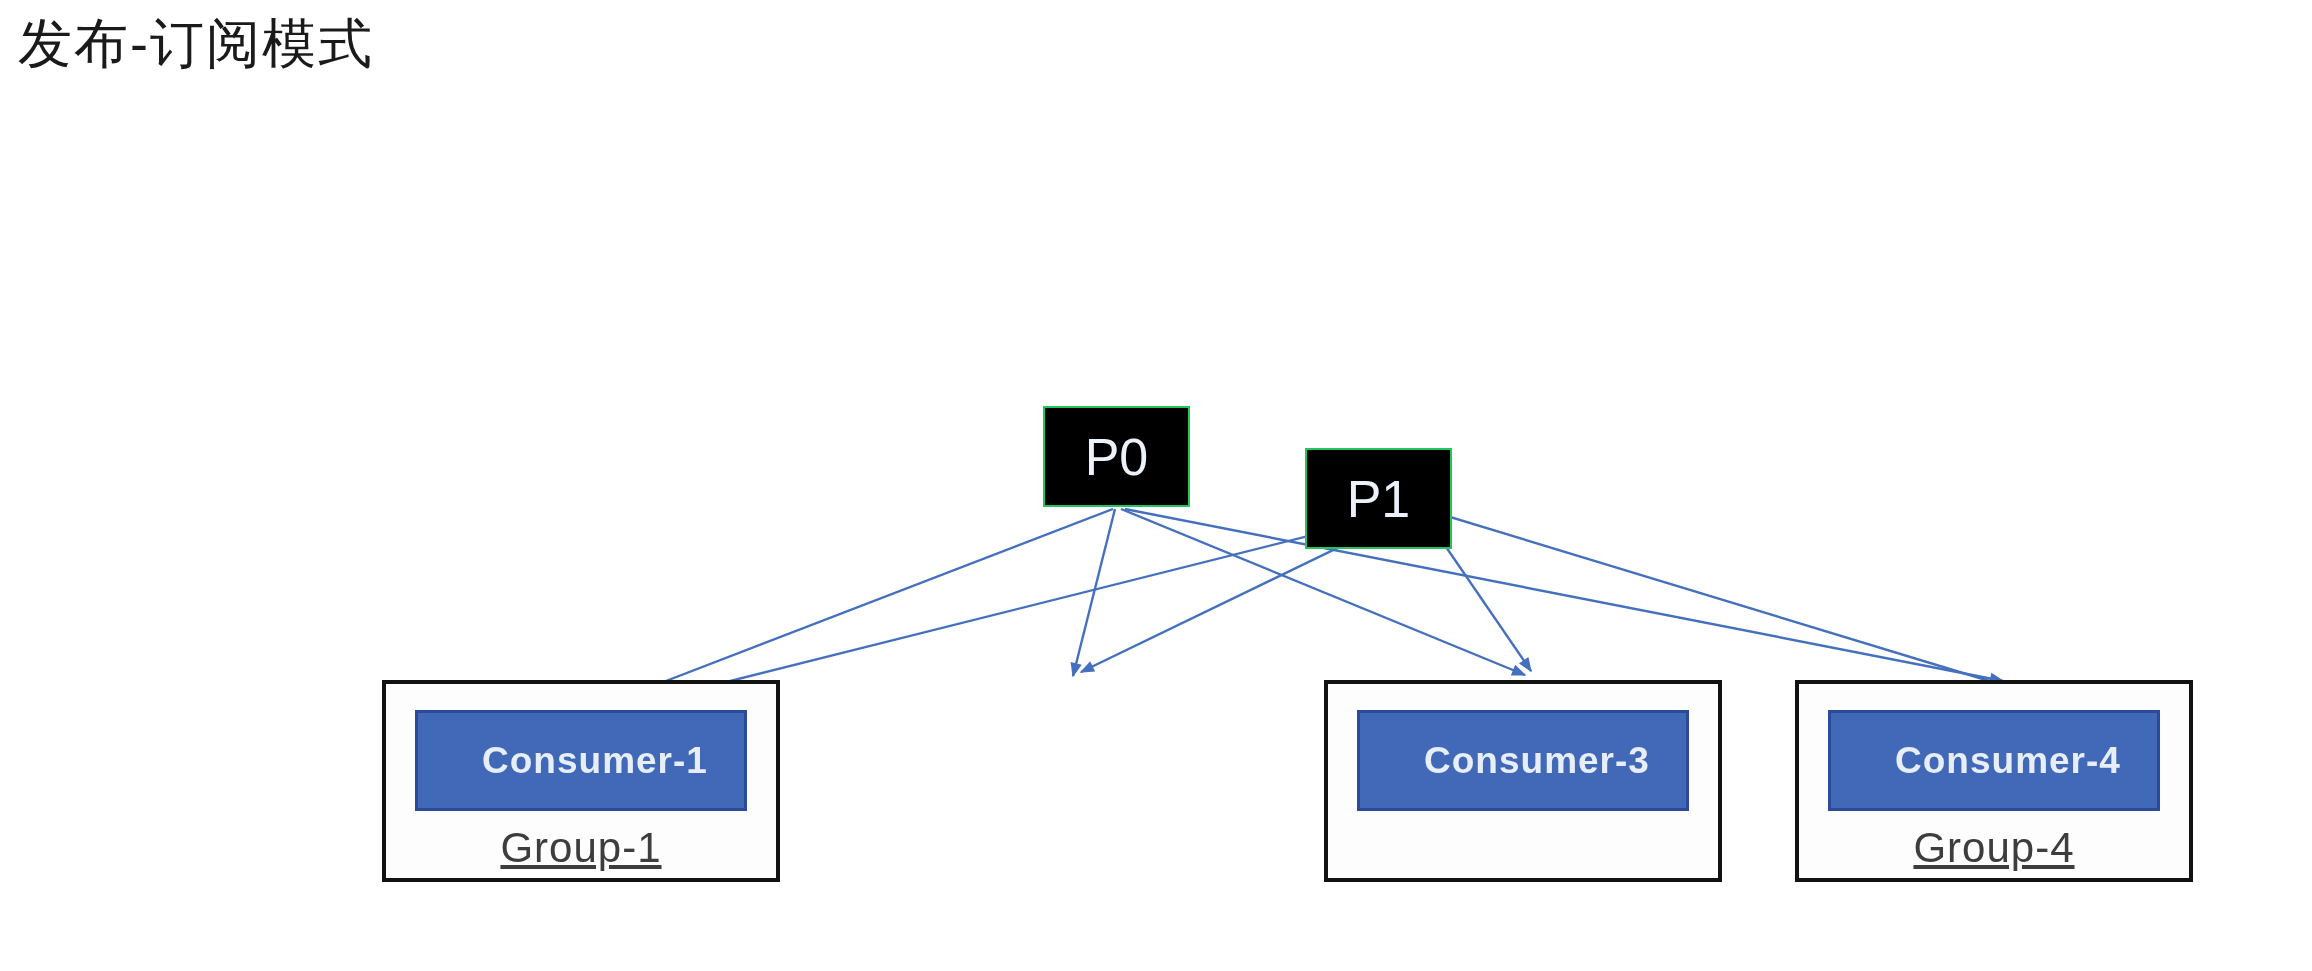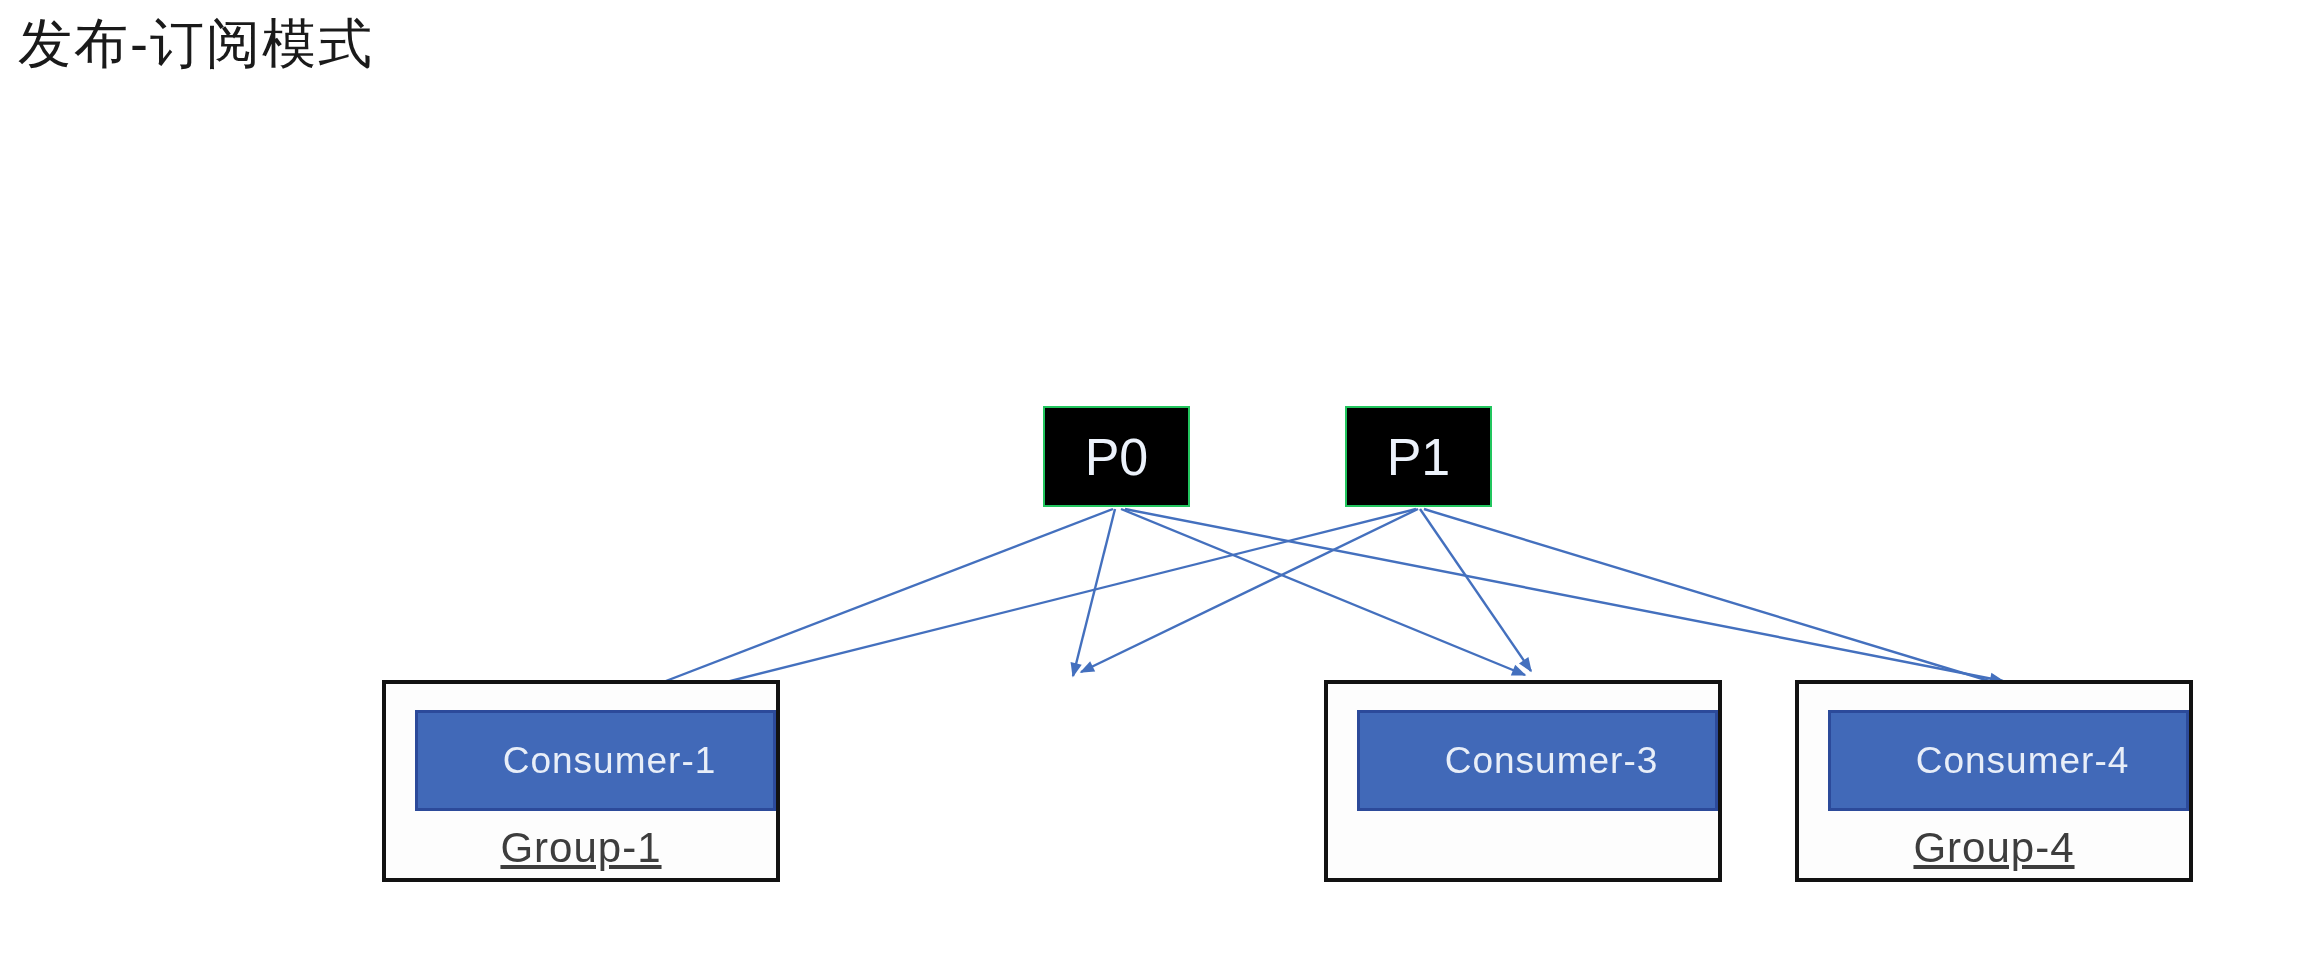--- a/index.html
+++ b/index.html
@@ -30,51 +30,51 @@
     border: 2px solid #22c55e;
     box-sizing: border-box;
     display: flex;
     align-items: center;
     justify-content: center;
     color: #ECF2FB;
     font-size: 52px;
     font-weight: 300;
   }
   #partition-p0 { left: 1043px; }
-  #partition-p1 { left: 1345px; }
+  #partition-p1 { left: 1305px; margin-top: 42px; }
 
   .group-box {
     position: absolute;
     top: 680px;
     width: 398px;
     height: 202px;
     background: #fdfdfd;
     border: 4px solid #121212;
     box-sizing: border-box;
   }
   #group-box-1 { left: 382px; }
   #group-box-2 { left: 853px; }
   #group-box-3 { left: 1324px; }
   #group-box-4 { left: 1795px; }
 
   .consumer-box {
     position: absolute;
     left: 29px;
     top: 26px;
-    width: 361px;
+    width: 332px;
     height: 101px;
     background: #4169B8;
     border: 3px solid #2C4A9A;
     box-sizing: border-box;
     display: flex;
     align-items: center;
     justify-content: center;
     color: #E8EEF8;
     font-size: 37px;
-    font-weight: 400;
+    font-weight: 700;
     letter-spacing: 1px;
     padding-left: 28px;
   }
   .group-label {
     position: absolute;
     left: 0;
     top: 140px;
     width: 100%;
     text-align: center;
     color: #3D3D3D;

